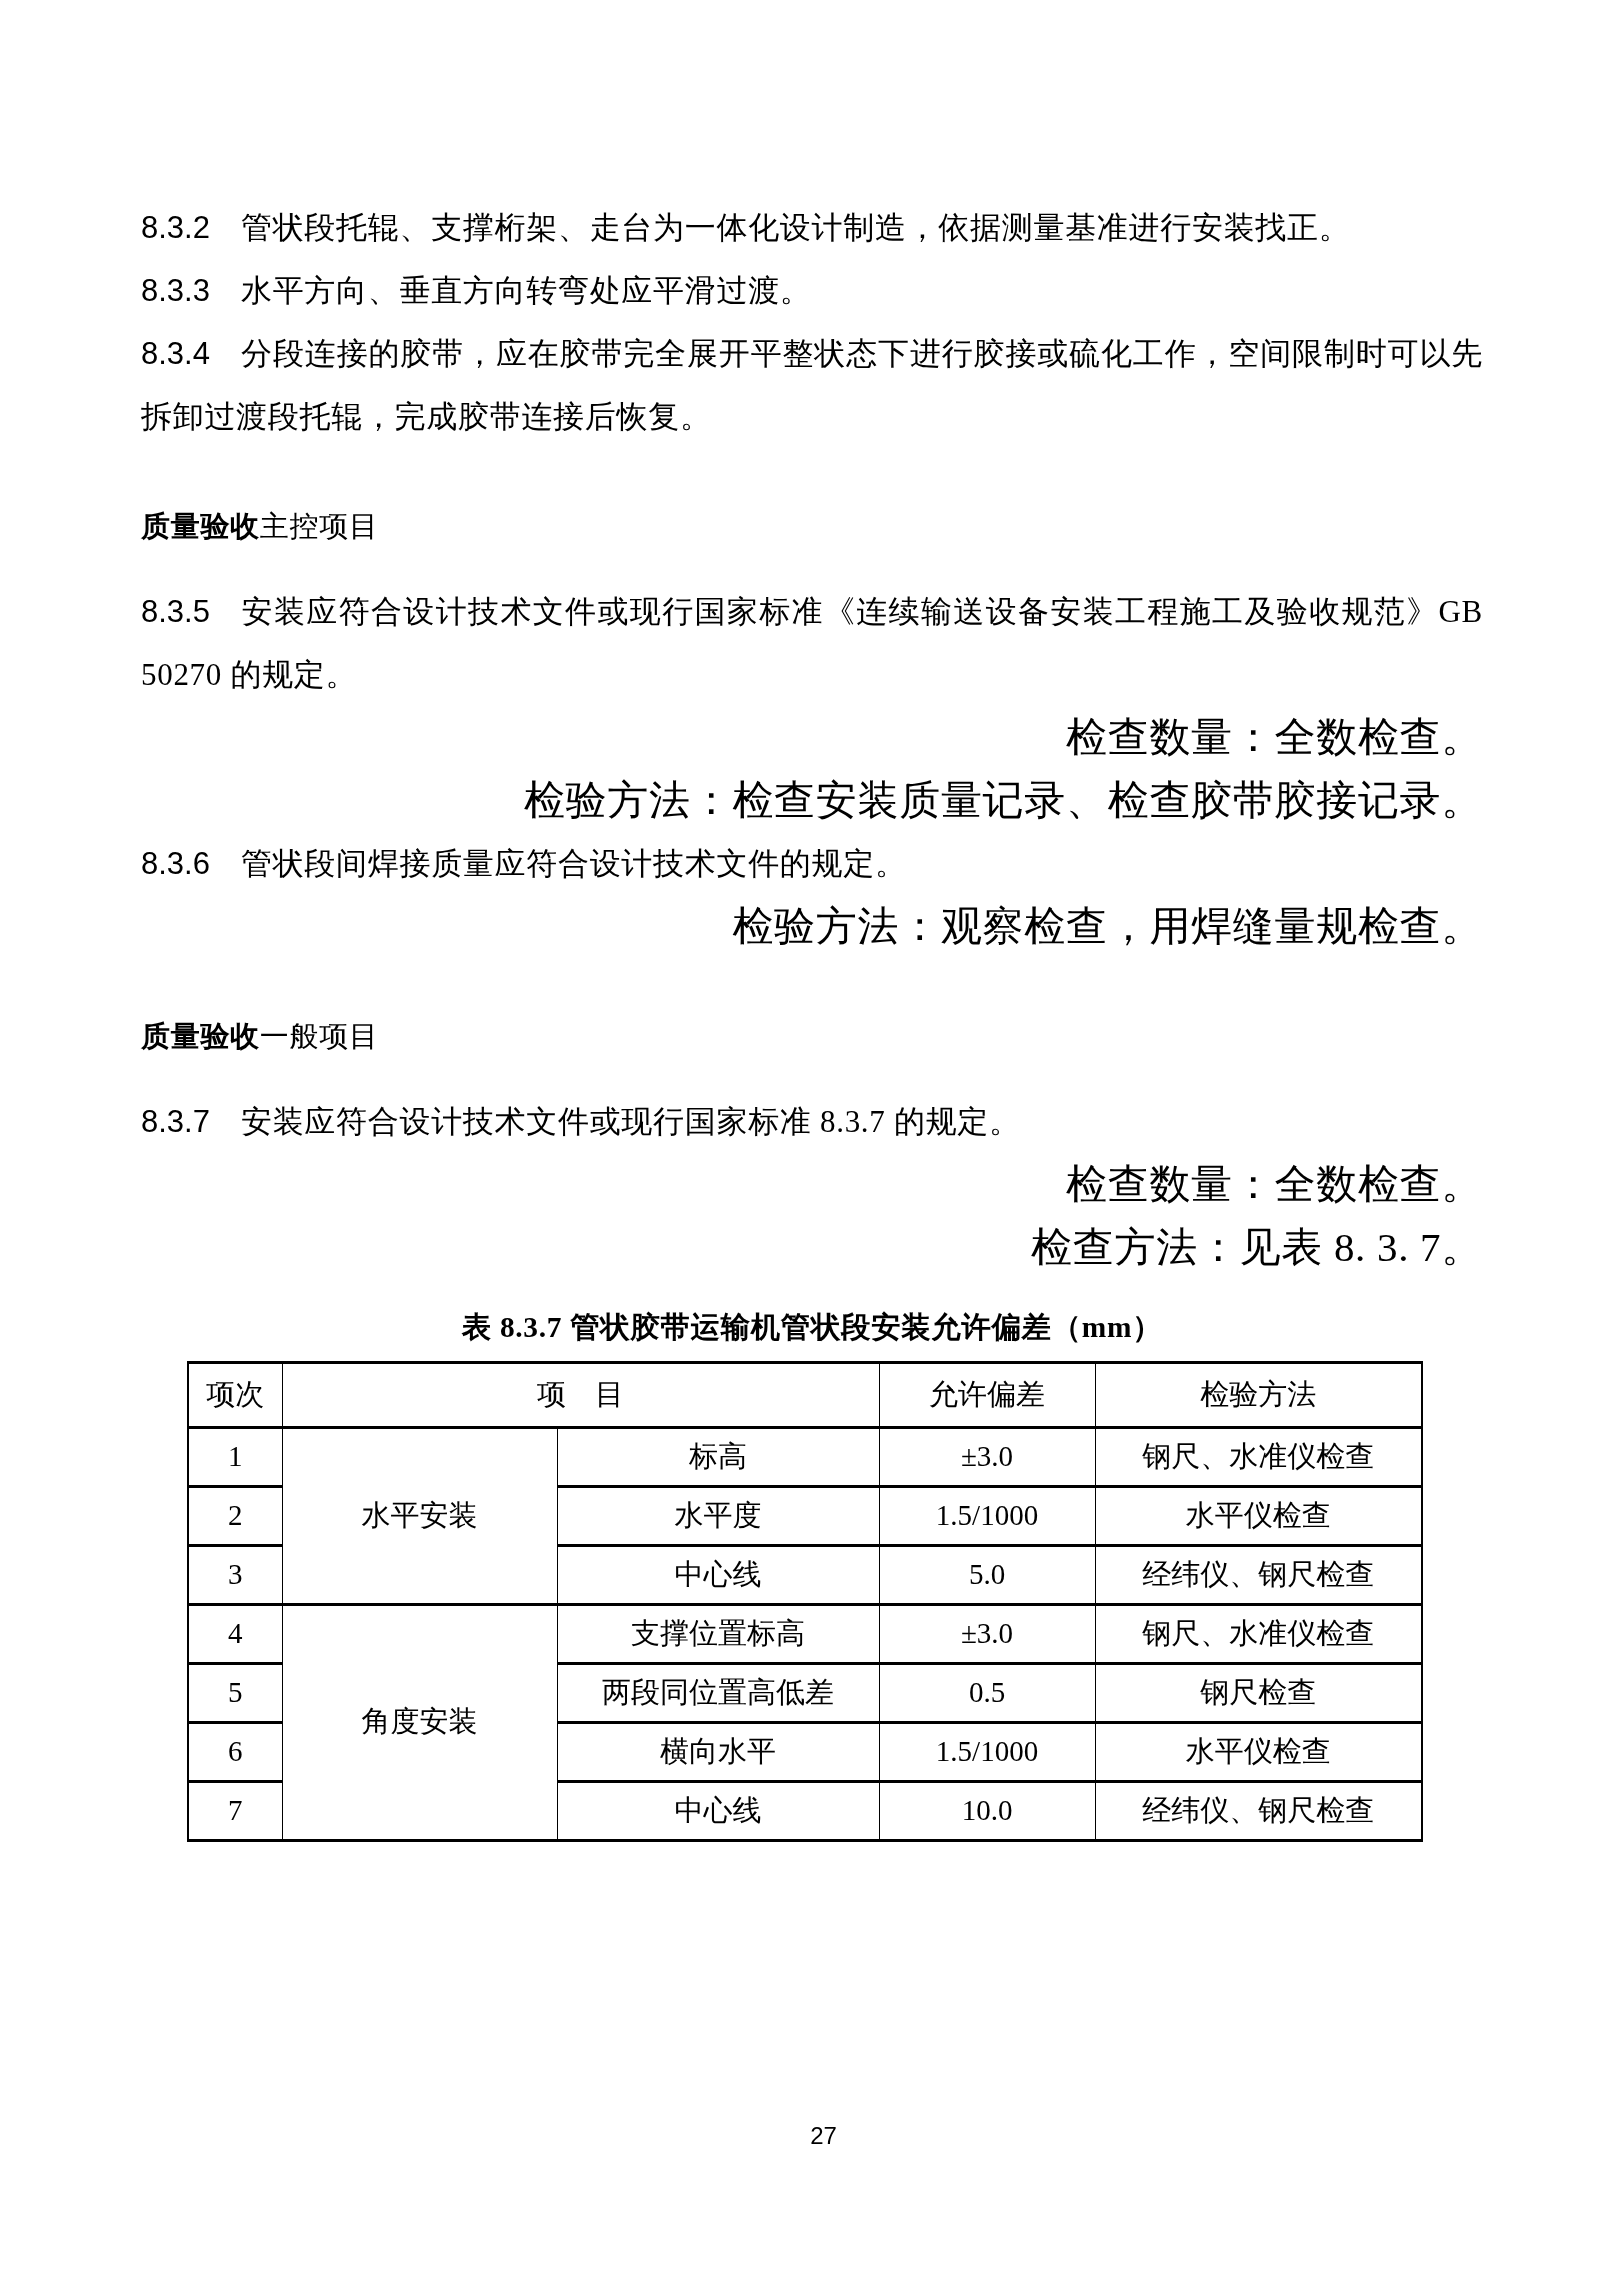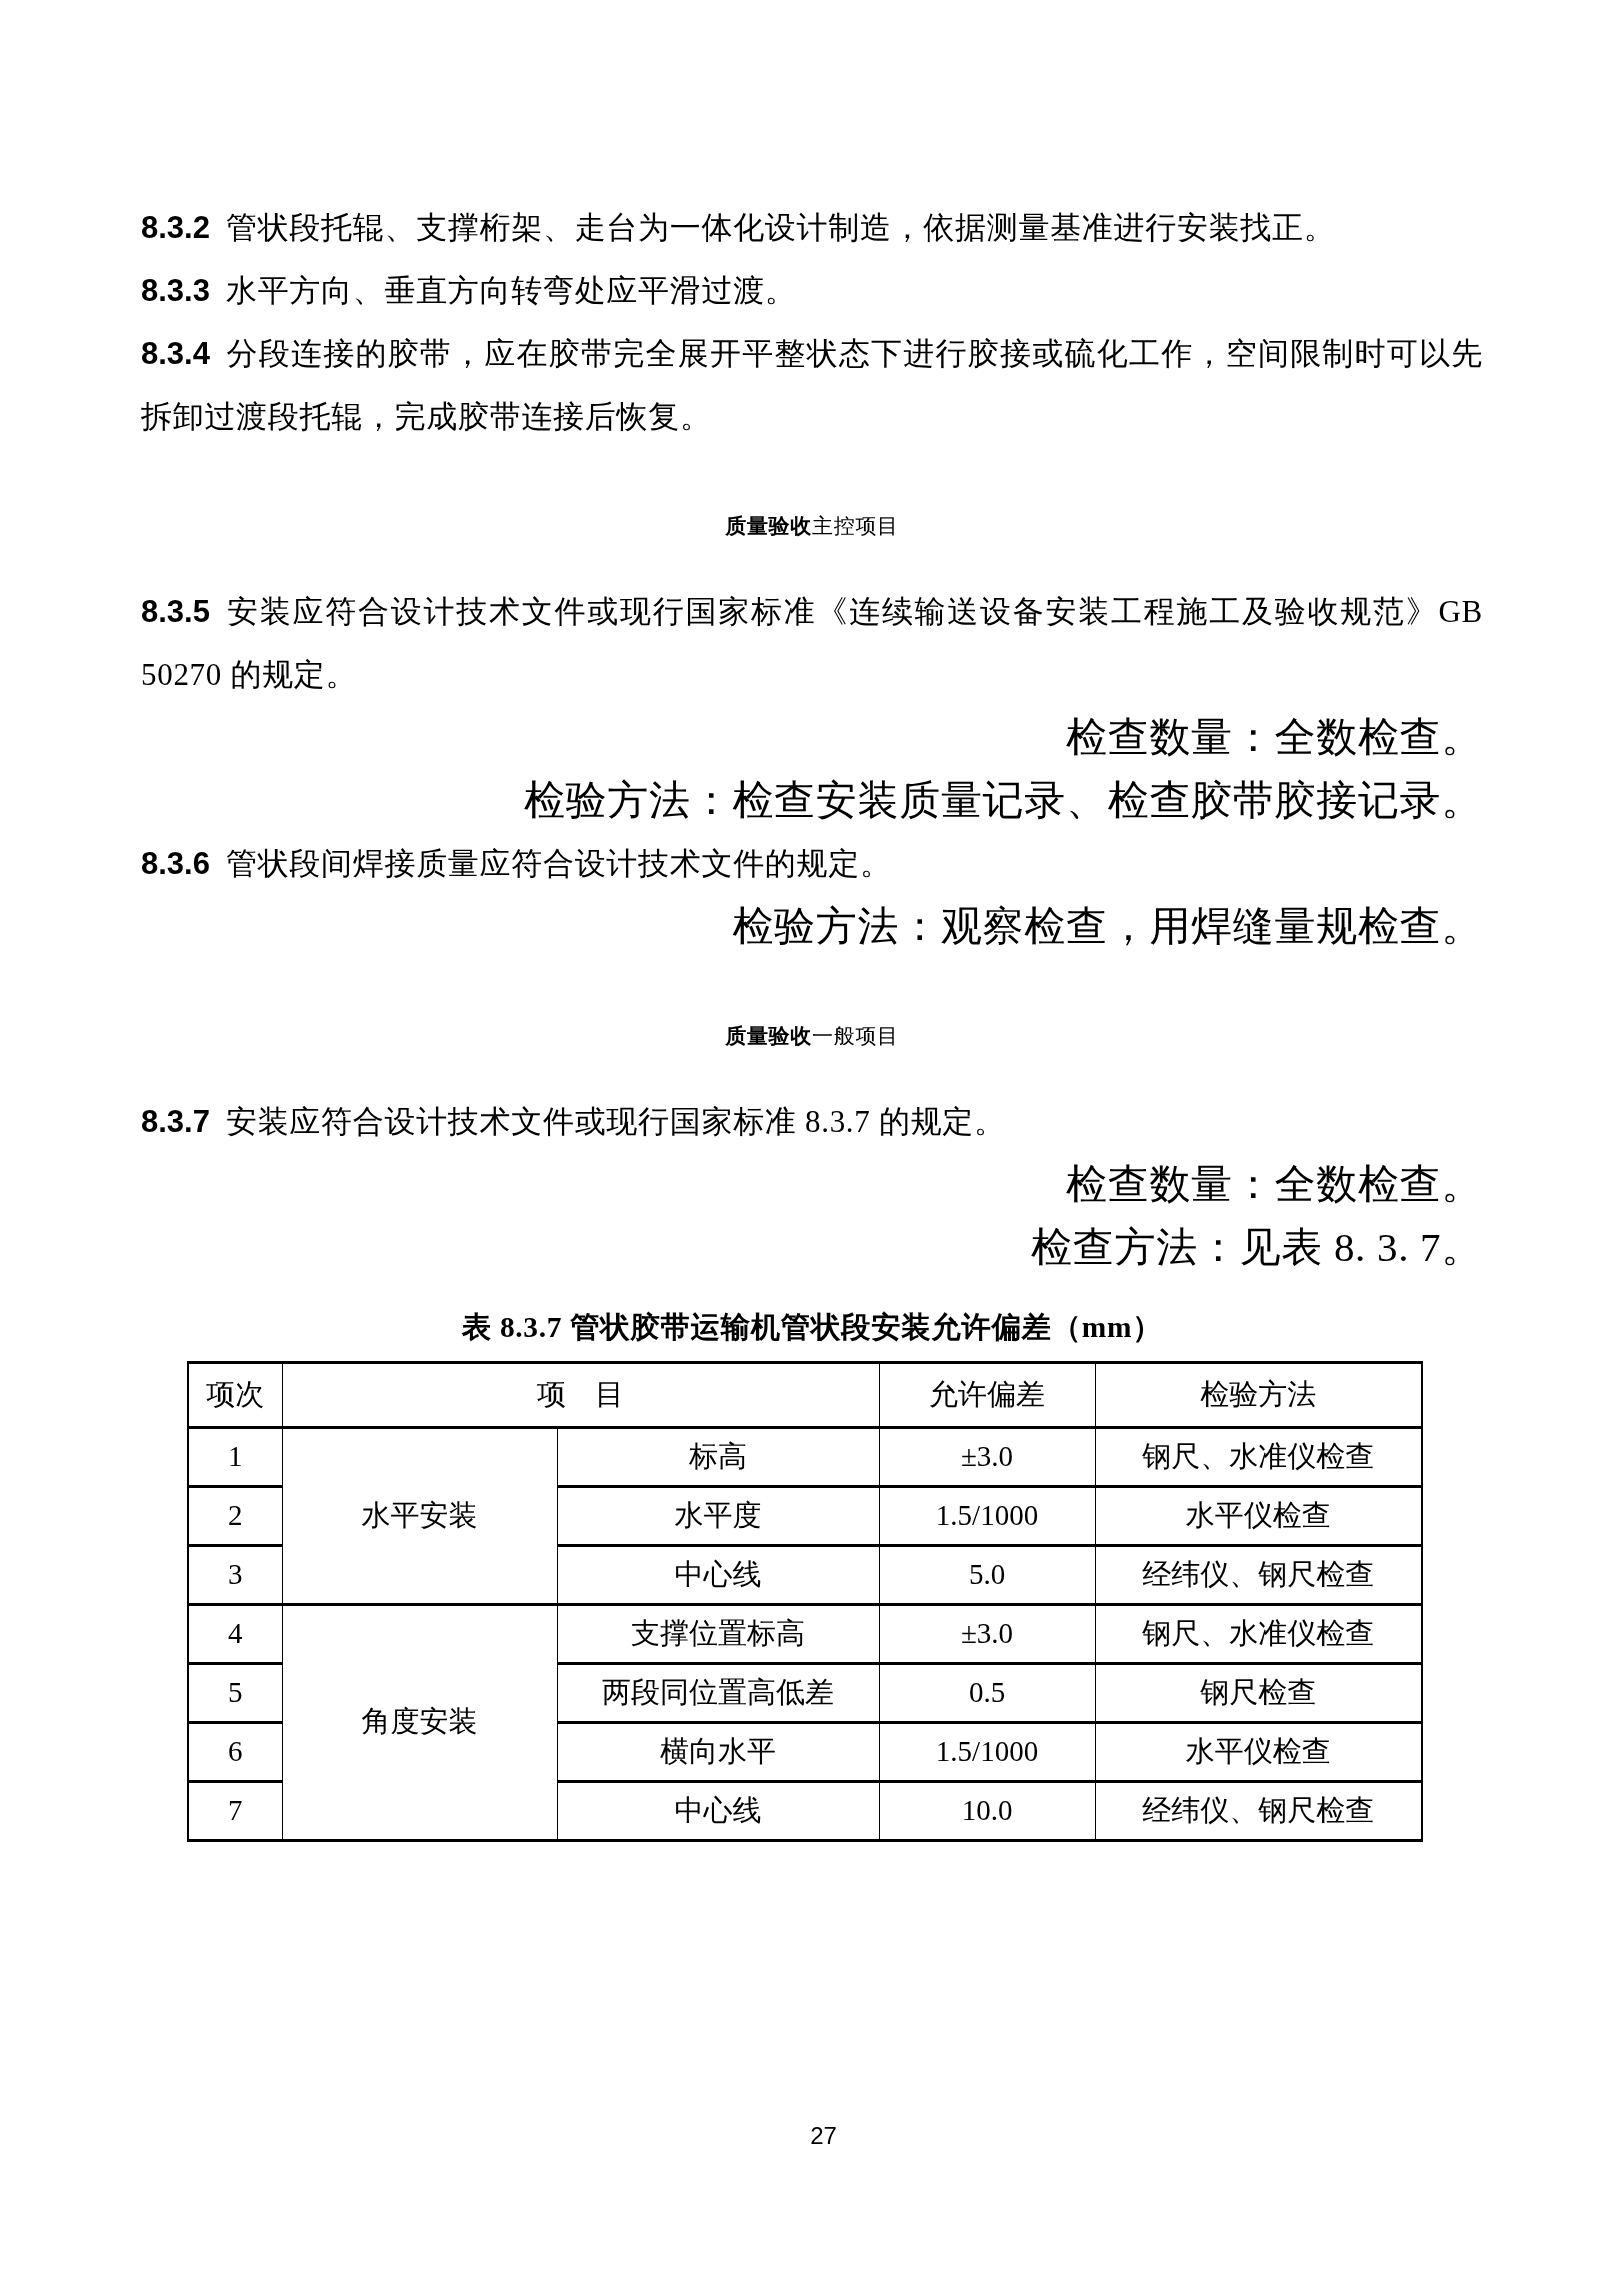--- a/index.html
+++ b/index.html
@@ -24,37 +24,37 @@
   }
   p.clause {
     font-size: 31px;
     line-height: 63px;
     margin: 0;
     text-align: justify;
     letter-spacing: 0.7px;
   }
   .clause-no {
     font-family: "Liberation Sans", "DejaVu Sans", sans-serif;
-    font-weight: bold;
+    font-weight: normal;
     letter-spacing: 0;
-    margin-right: 16px;
+    margin-right: 31px;
   }
   p.note {
     font-size: 41px;
     line-height: 63px;
     margin: 0;
     text-indent: 77px;
     letter-spacing: 0.7px;
     text-align: right;
   }
   .sec-heading {
-    font-size: 21px;
+    font-size: 29px;
     line-height: 63px;
     margin: 47px 0 22px 0;
-    text-align: center;
+    text-align: left;
     letter-spacing: 0.7px;
   }
   .sec-heading .hbold { font-weight: bold; }
   .table-title {
     font-size: 29.4px;
     font-weight: bold;
     line-height: 46px;
     margin: 25px 0 0 0;
     text-align: center;
     letter-spacing: 0.7px;

